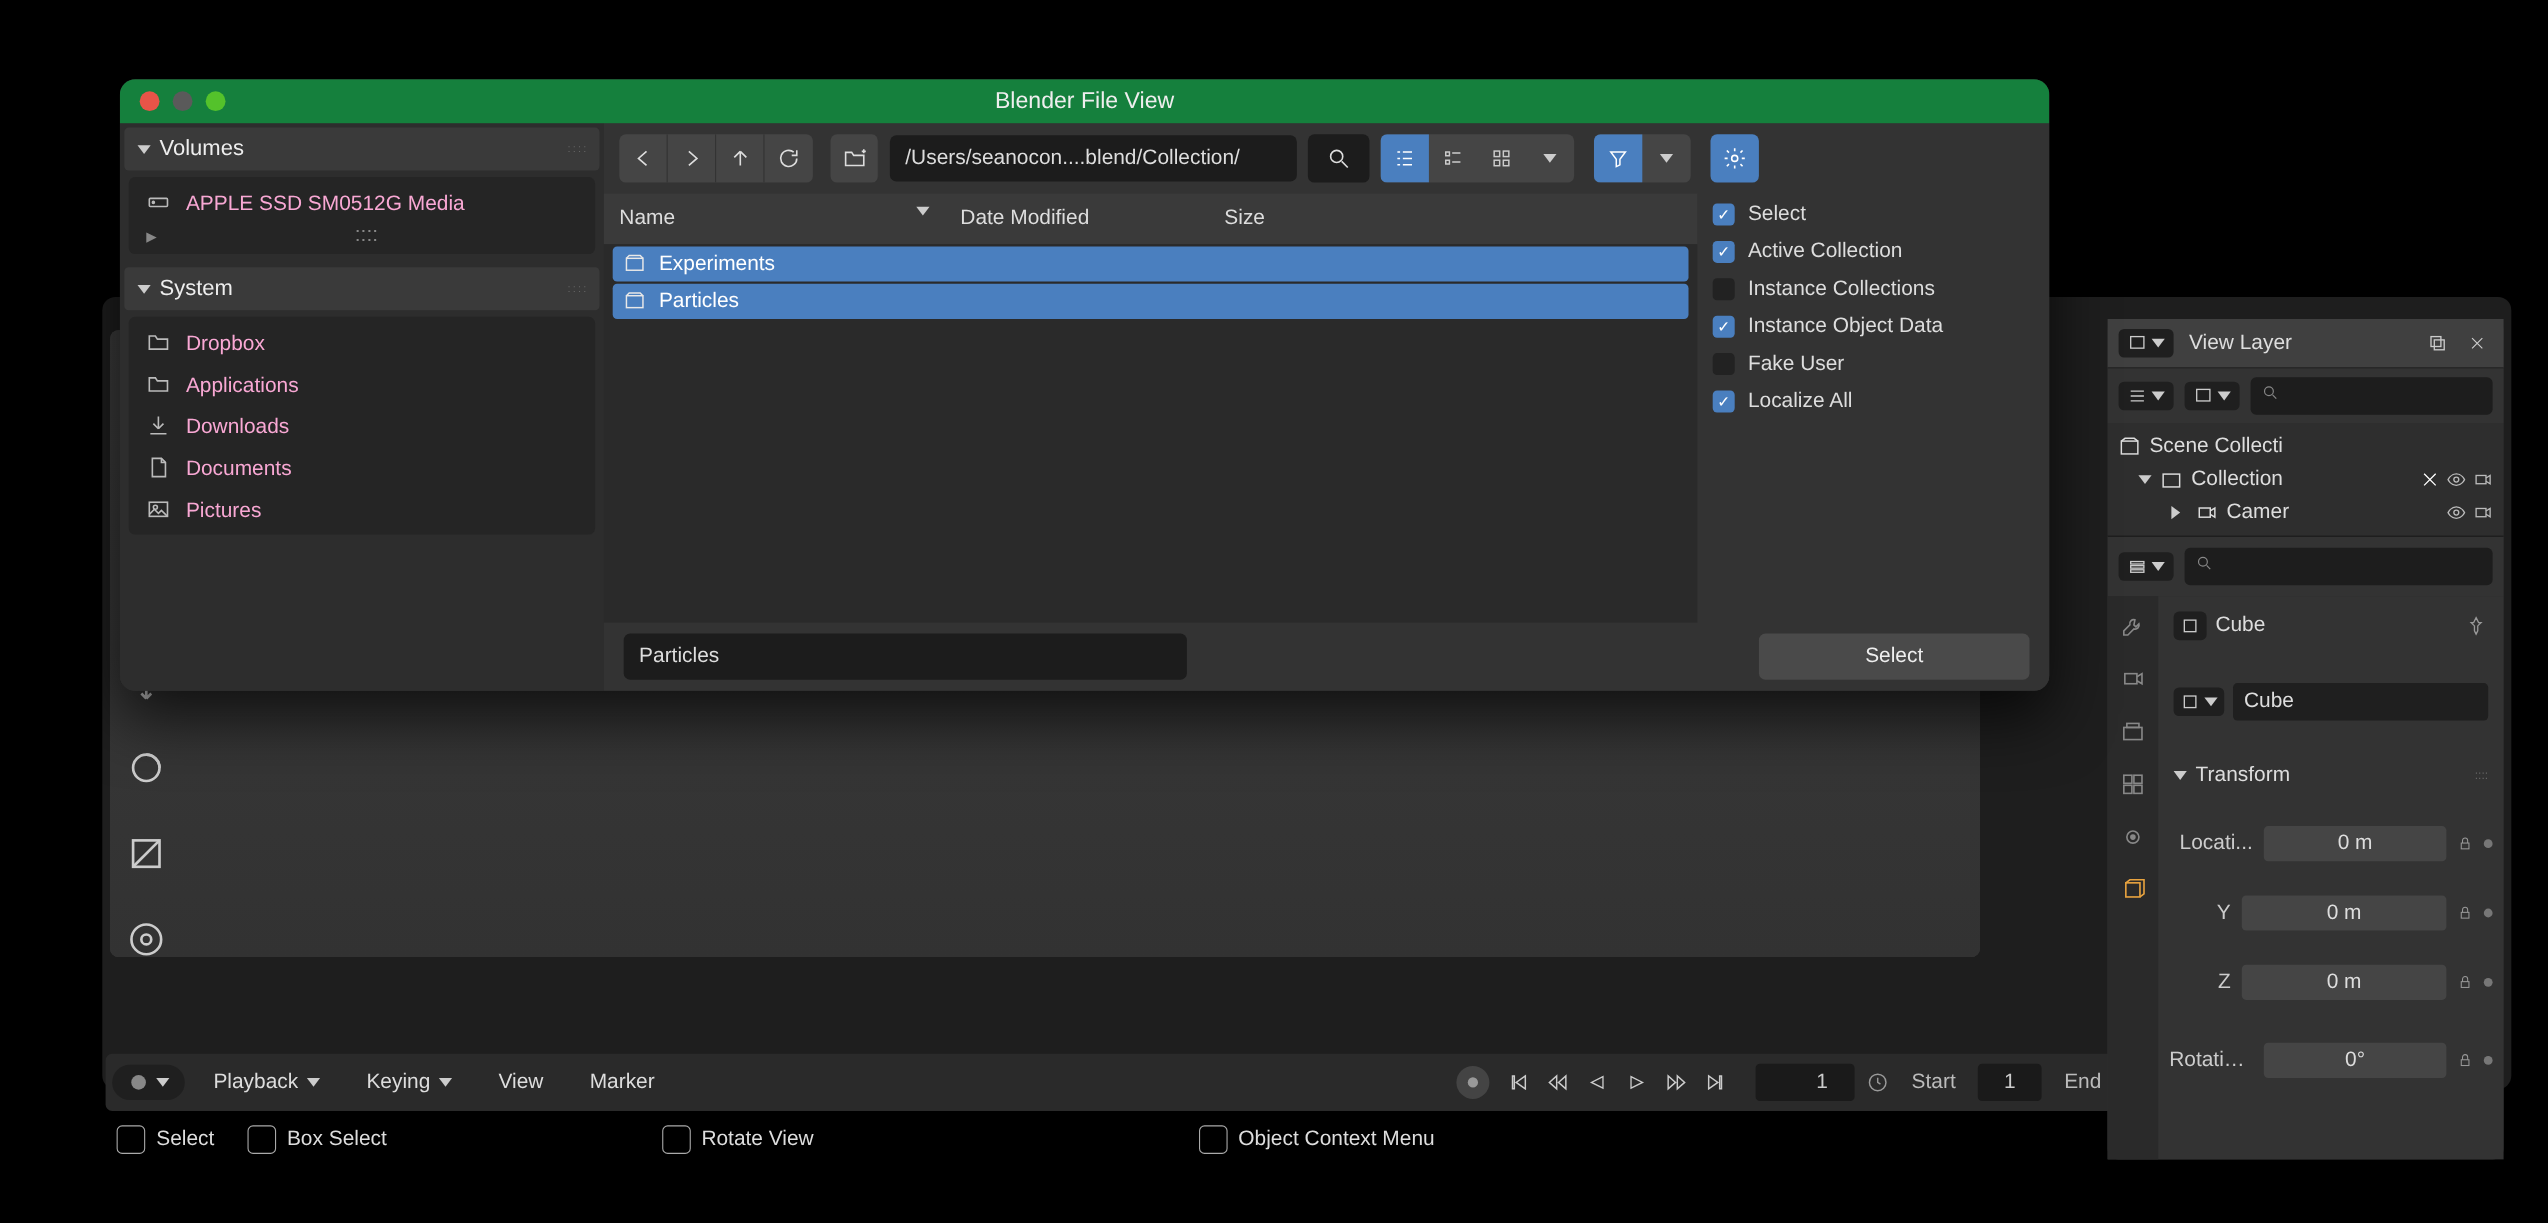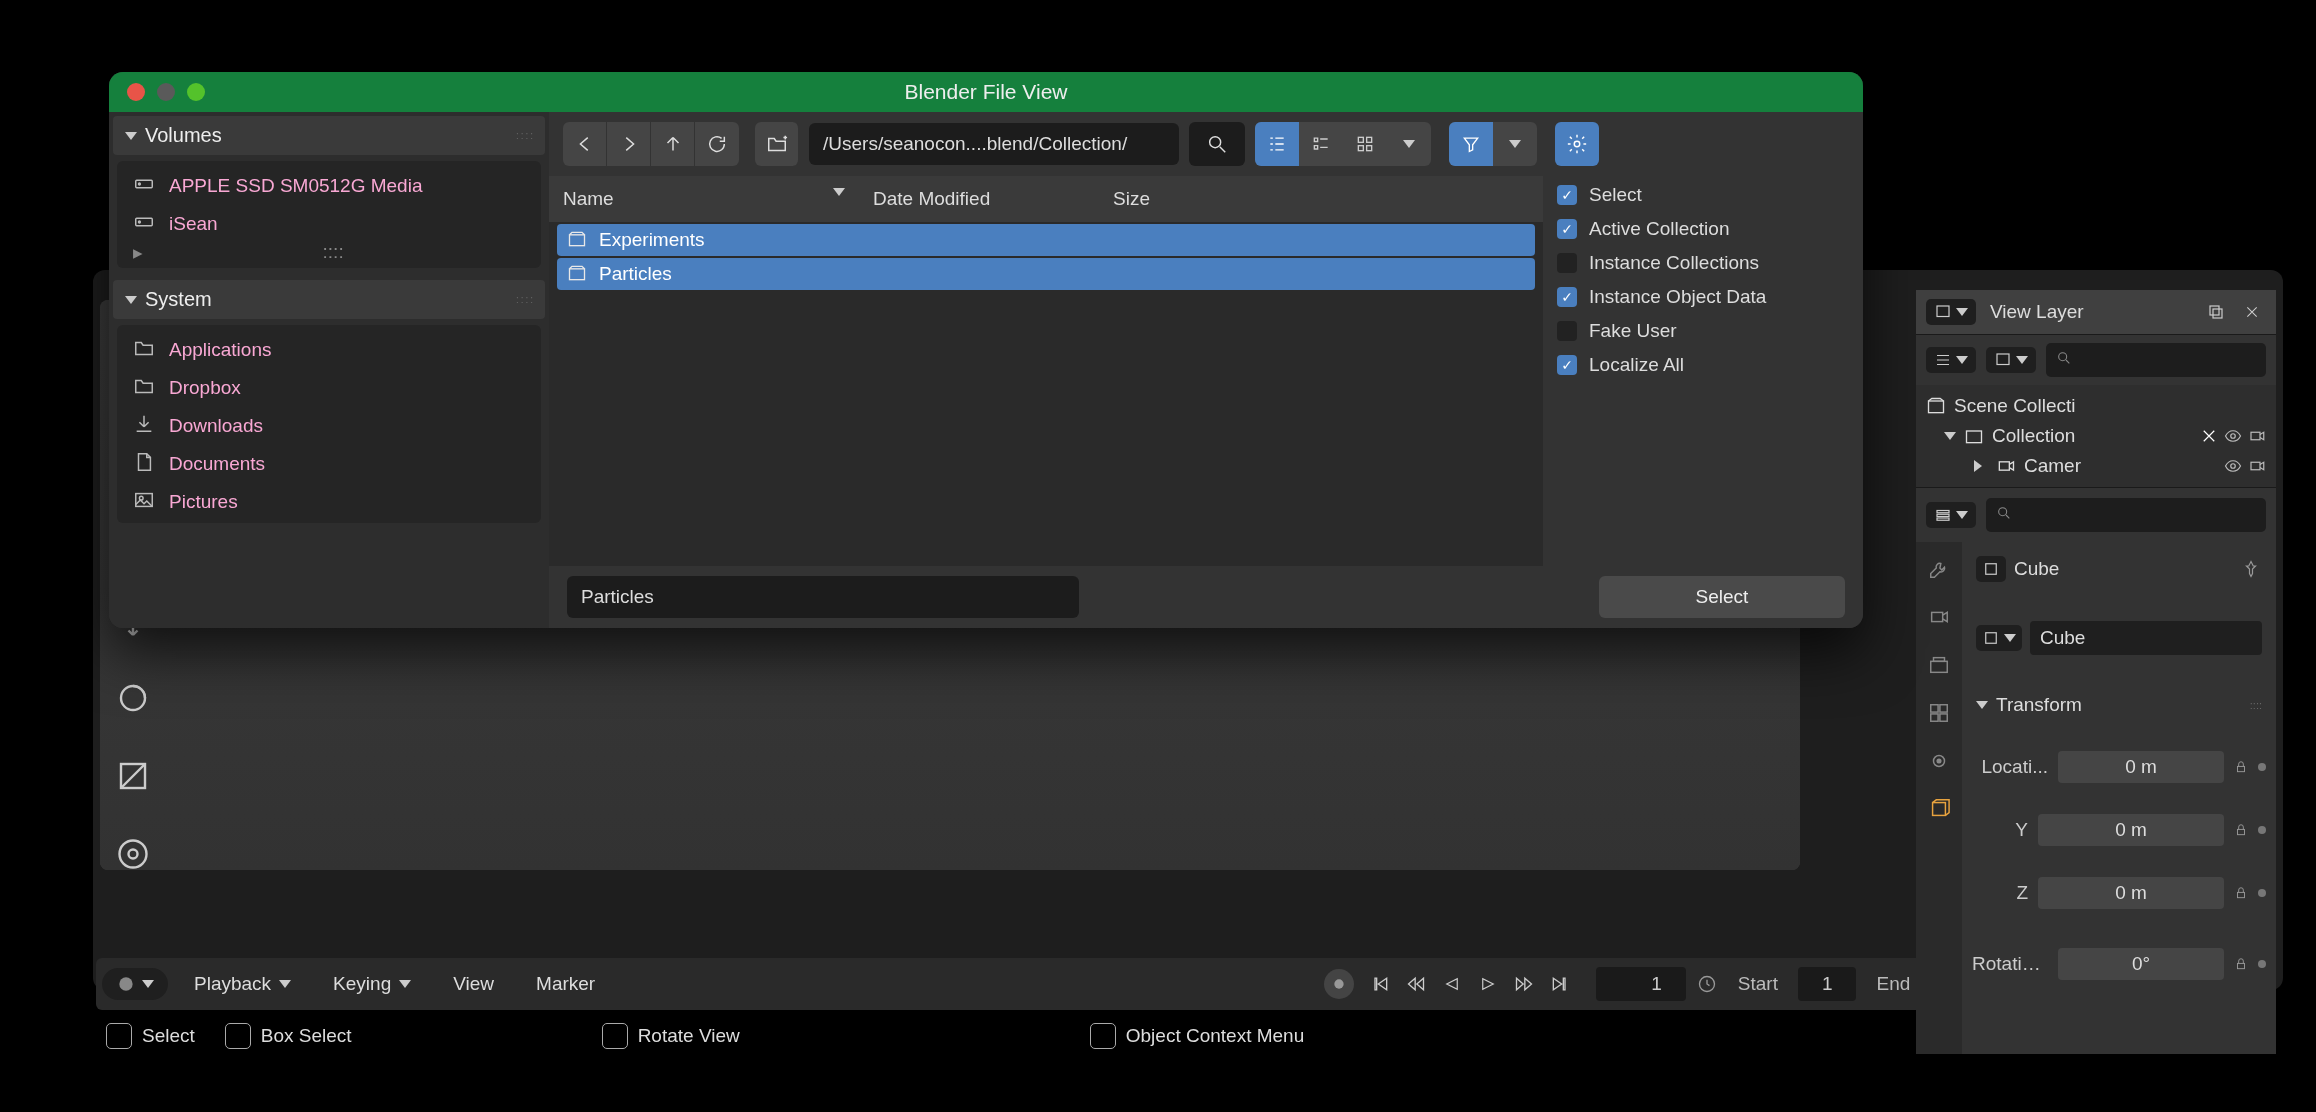--- a/index.html
+++ b/index.html
@@ -496,57 +496,48 @@
         <div class="side-list">
           <div class="side-row">
               <span class="ic">
                 <svg width="22" height="22" viewBox="0 0 24 24">
                   <rect x="3" y="8" width="18" height="8" rx="1"></rect>
                   <circle cx="7" cy="12" r="1" fill="currentColor"></circle>
                 </svg>
               </span>
               <span>APPLE SSD SM0512G Media</span>
             </div>
-          <div class="side-row">
-              <span class="ic">
-                <svg width="22" height="22" viewBox="0 0 24 24">
-                  <rect x="3" y="8" width="18" height="8" rx="1"></rect>
-                  <circle cx="7" cy="12" r="1" fill="currentColor"></circle>
-                </svg>
-              </span>
-              <span>iSean</span>
-            </div>
           <div class="expand-row">
               <span>▸</span>
               <span>::::</span>
             </div>
         </div>
       </div>
       <div class="side-sec">
         <div class="side-hdr">
             <span class="tri"></span>
             <span>System</span>
             <span class="gr">::::</span>
           </div>
         <div class="side-list">
           <div class="side-row">
               <span class="ic">
                 <svg width="22" height="22" viewBox="0 0 24 24">
                   <path d="M3 6h6l2 3h10v10H3z"></path>
                 </svg>
               </span>
-              <span>Applications</span>
+              <span>Dropbox</span>
             </div>
           <div class="side-row">
               <span class="ic">
                 <svg width="22" height="22" viewBox="0 0 24 24">
                   <path d="M3 6h6l2 3h10v10H3z"></path>
                 </svg>
               </span>
-              <span>Dropbox</span>
+              <span>Applications</span>
             </div>
           <div class="side-row">
               <span class="ic">
                 <svg width="22" height="22" viewBox="0 0 24 24">
                   <path d="M12 3v12m0 0l-5-5m5 5l5-5M4 20h16"></path>
                 </svg>
               </span>
               <span>Downloads</span>
             </div>
           <div class="side-row">

